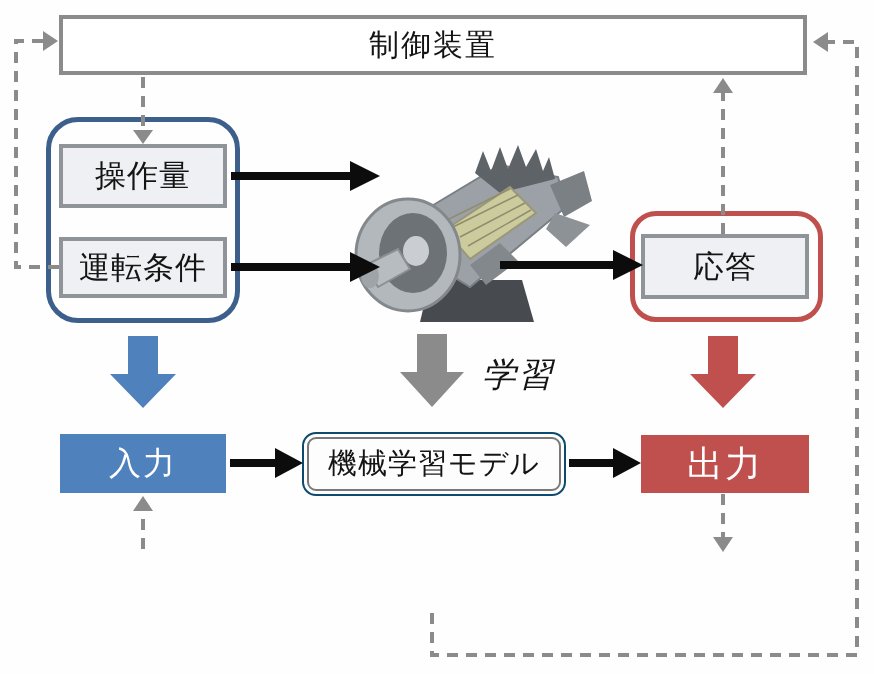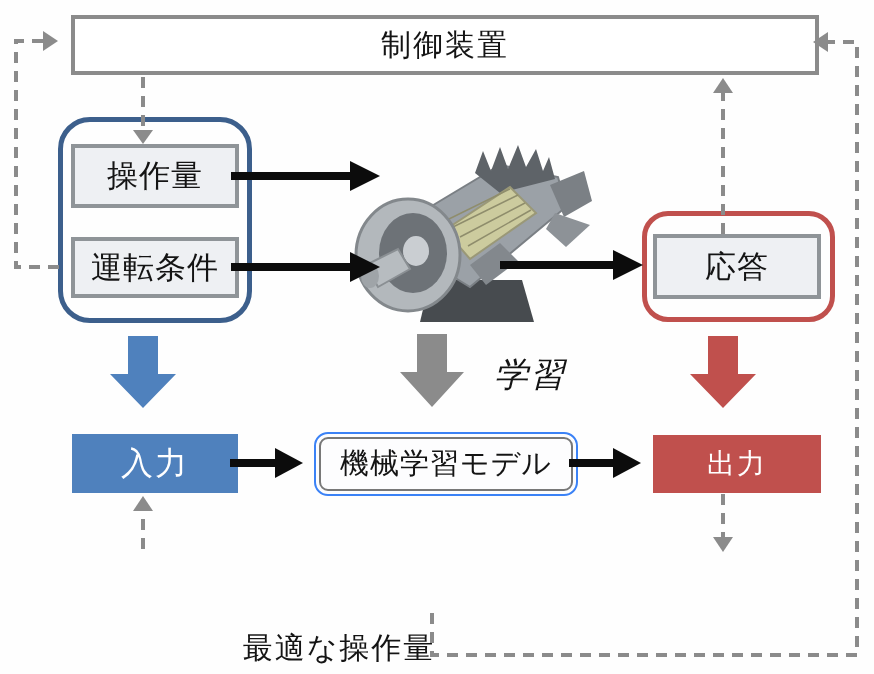--- a/index.html
+++ b/index.html
@@ -1,39 +1,39 @@
 <!DOCTYPE html>
 <html style="--accent-blue: #4f81bd; --accent-red: #c0504d; --group-blue: #3c5f8c; --gray: #8b8b8b; --inner-border: #8f9498; --light-fill: #eef0f3;"><head>
 <meta charset="utf-8">
 <style>
   html,body{margin:0;padding:0;background:#ffffff;}
   #canvas{
     position:relative;width:874px;height:674px;background:#fefefe;overflow:hidden;
     font-family:"Liberation Serif","DejaVu Serif",serif;color:#141414;
   }
-  .abs{position:absolute;box-sizing:border-box;margin-left:12px;}
+  .abs{position:absolute;box-sizing:border-box;}
   .flexc{display:flex;align-items:center;justify-content:center;}
 
   .wide-box{
     background:#ffffff;border:4px solid var(--gray);
     font-size:30px;letter-spacing:2px;z-index:1;
   }
   .inner-box{
     background:var(--light-fill);border:4px solid var(--inner-border);
     font-size:31px;letter-spacing:1px;z-index:3;
   }
   .group{border-style:solid;border-width:5px;background:transparent;z-index:2;}
   .group-blue{border-color:var(--group-blue);border-radius:32px;}
   .group-red{border-color:var(--accent-red);border-radius:26px;}
 
   .solid-blue{background:var(--accent-blue);color:#ffffff;font-size:32px;letter-spacing:2px;z-index:3;}
-  .solid-red{background:var(--accent-red);color:#ffffff;font-size:28px;letter-spacing:2px;z-index:3;font-family:Liberation Mono, monospace;}
+  .solid-red{background:var(--accent-red);color:#ffffff;font-size:36px;letter-spacing:2px;z-index:3;font-family:Liberation Mono, monospace;}
 
   .model-outer{
-    border:2px solid #3b82f6;border-radius:14px;padding:3px;background:#fdfdfe;z-index:3;
+    border:2px solid #0c4a6e;border-radius:14px;padding:3px;background:#fdfdfe;z-index:3;
   }
   .model-inner{
     width:100%;height:100%;border:2px solid #787878;border-radius:9px;
     font-size:29px;letter-spacing:1px;box-sizing:border-box;
   }
 
   .float-label{font-size:34px;letter-spacing:2px;z-index:5;}
   .caption{font-size:30px;letter-spacing:2px;text-align:center;z-index:5;}
 
   svg.overlay{position:absolute;left:0;top:0;z-index:4;pointer-events:none;}
@@ -62,21 +62,20 @@
   <div class="abs solid-blue flexc" style="left:60px;top:434px;width:166px;height:59px;">入力</div>
 
   <div class="abs model-outer" style="left:302px;top:432px;width:264px;height:64px;">
     <div class="model-inner flexc">機械学習モデル</div>
   </div>
 
   <div class="abs solid-red flexc" style="left:641px;top:435px;width:168px;height:58px;">出力</div>
 
 
   <div class="abs float-label" style="left:482px;top:352px;font-style:italic;">学習</div>
-  <div class="abs caption" style="left:222px;top:628px;width:210px;">最適な操作量</div>
 
   <svg class="overlay" width="874" height="674" viewBox="0 0 874 674">
 
     <g transform="translate(350,115)">
       <polygon points="80,165 172,165 184,207 70,207" fill="#474b4f"></polygon>
       <polygon points="75,95 150,50 208,62 216,92 120,172 84,150" fill="#9ba1a7" stroke="#7a7f84" stroke-width="2"></polygon>
       <polygon points="125,58 133,36 141,56 150,32 158,54 168,30 176,52 186,34 193,56 199,42 205,64 150,78" fill="#5e6368"></polygon>
       <polygon points="200,70 234,56 242,86 214,102" fill="#7b8085"></polygon>
       <polygon points="205,98 240,110 216,132 196,114" fill="#8d9297"></polygon>
       <polygon points="95,115 160,72 186,98 120,144" fill="#cccb9e" stroke="#9a9877" stroke-width="2"></polygon>

